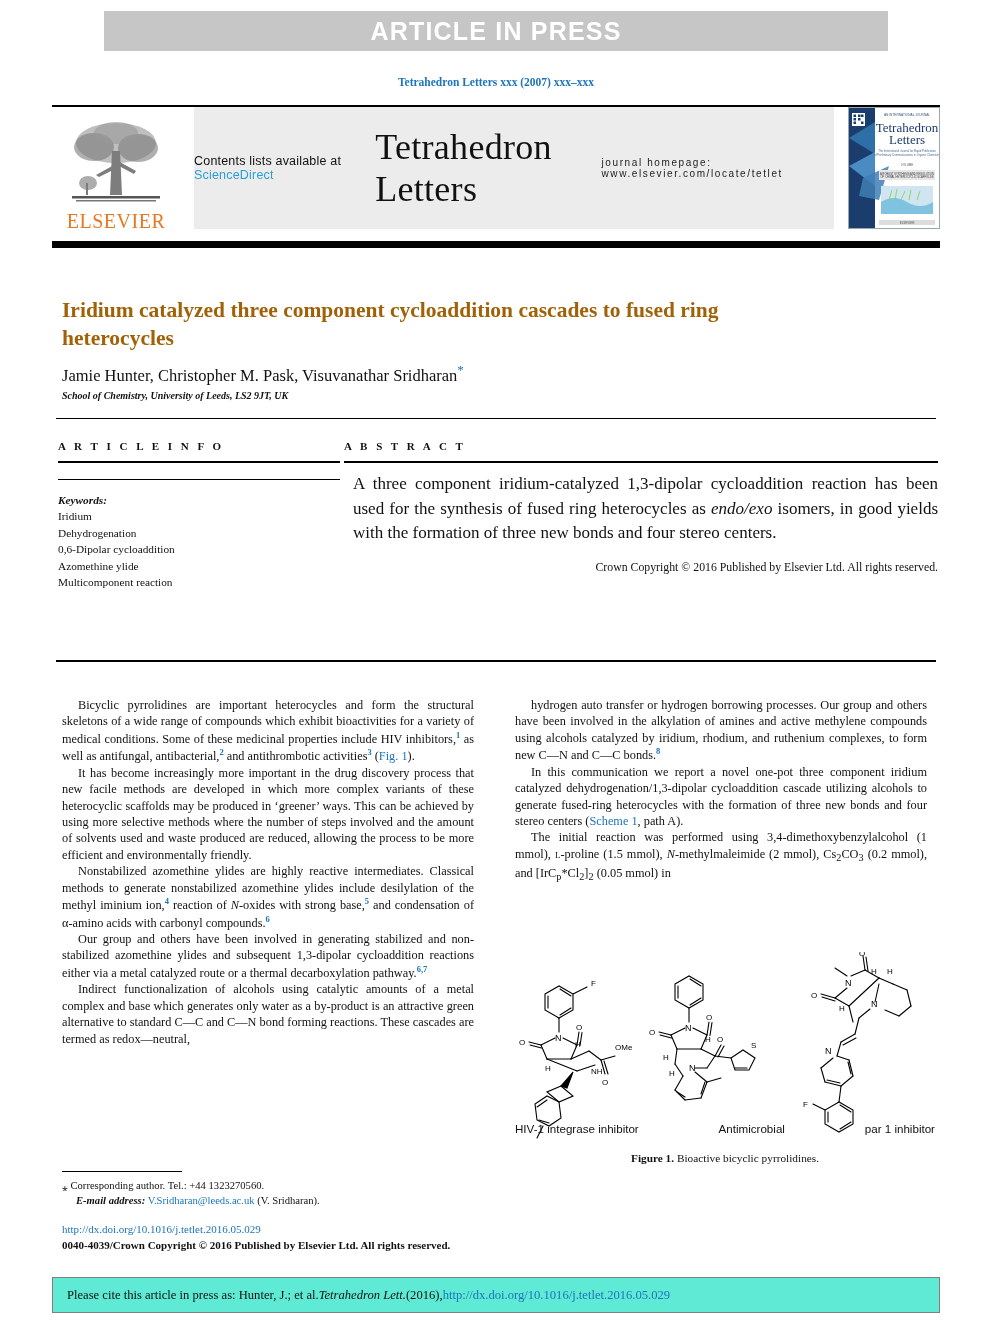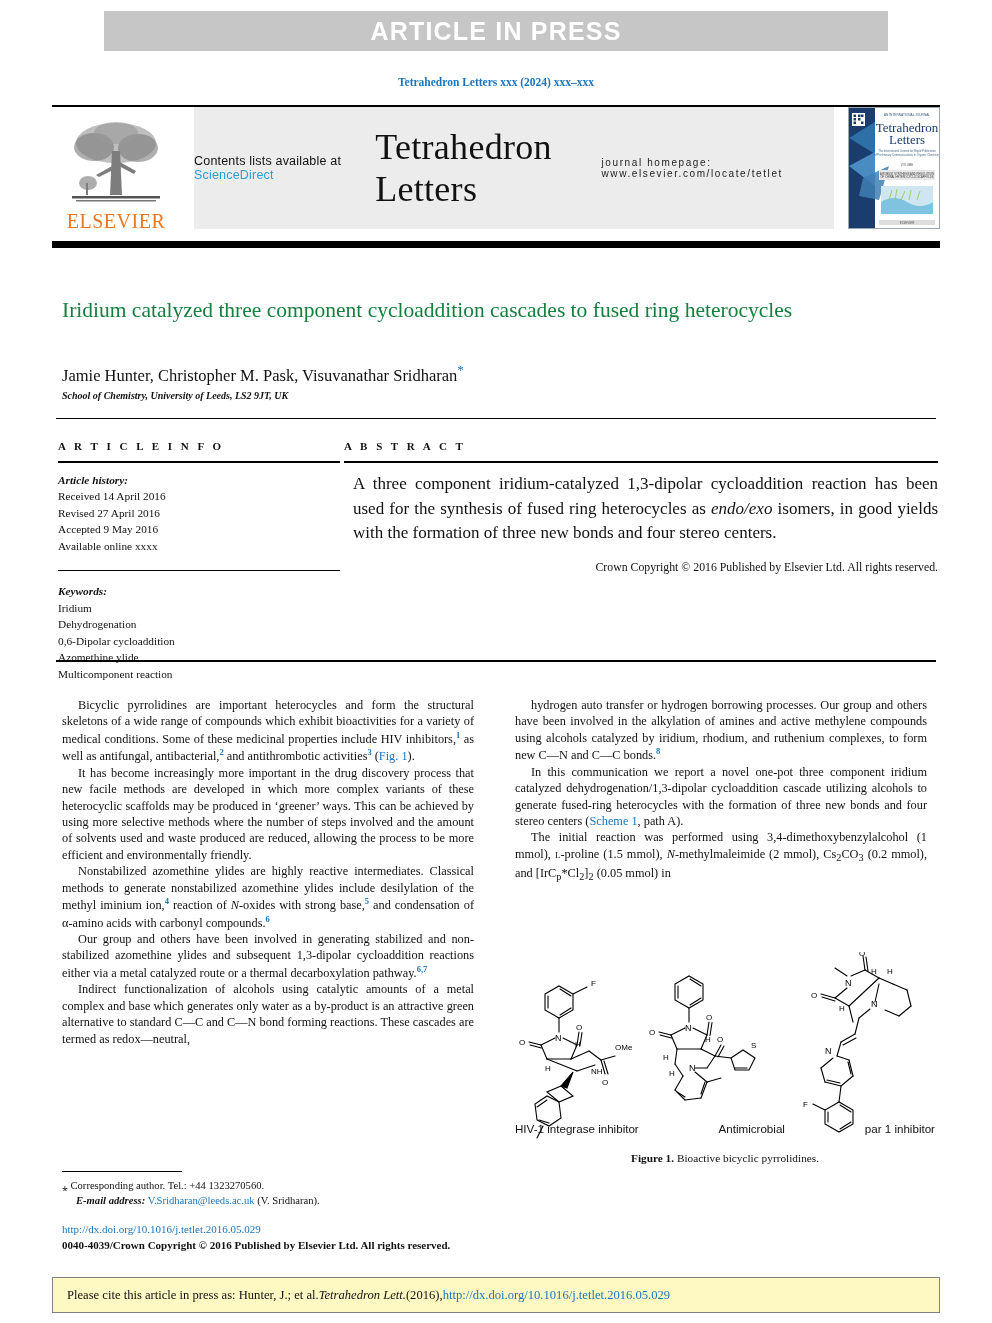--- a/index.html
+++ b/index.html
@@ -107,24 +107,24 @@
     position: absolute;
     left: 52px; top: 241px; width: 888px; height: 7px;
     background: #000;
   }
 
   
   .title {
     position: absolute;
     left: 62px; top: 283px; width: 740px;
     font-family: "Liberation Serif", serif;
-    font-weight: normal;
+    font-weight: bold;
     font-size: 21.5px;
     line-height: 1.29;
-    color: #15803d;
+    color: #a16207;
   }
   .authors {
     position: absolute;
     left: 62px; top: 362px; width: 800px;
     font-family: "Liberation Serif", serif;
     font-size: 16.5px;
     color: #111;
   }
   .authors .star { color: #1b75bb; font-size: 13px; vertical-align: super; }
   .affil {
@@ -250,39 +250,39 @@
     color: #111;
   }
   .doi-block a { color: #1b75bb; text-decoration: none; }
   .doi-block .cc { font-weight: bold; }
 
   
   .cite-bar {
     position: absolute;
     left: 52px; top: 1277px;
     width: 888px; height: 36px;
-    background: #fef9c3;
+    background: #5eead4;
     border: 1px solid #808080;
     display: flex; align-items: center;
     padding-left: 14px;
     font-family: "Liberation Serif", serif;
     font-size: 12.6px;
     color: #111;
   }
   .cite-bar em { font-style: italic; }
   .cite-bar a { color: #1b75bb; text-decoration: none; }
 </style>
 </head>
 <body>
 
 <div class="aip-bar">
   <span class="aip-text">ARTICLE  IN  PRESS</span>
 </div>
 
-<div class="journal-ref">Tetrahedron Letters xxx (2024) xxx–xxx</div>
+<div class="journal-ref">Tetrahedron Letters xxx (2007) xxx–xxx</div>
 
 <div class="masthead-rule"></div>
 <div class="masthead">
 
   <div class="els-logo">
     <svg class="els-tree" viewBox="0 0 100 92">
       <g fill="#6f6f6f">
         <ellipse cx="50" cy="26" rx="40" ry="20" fill="#8a8a8a" opacity="0.55"></ellipse>
         <ellipse cx="28" cy="30" rx="20" ry="14" fill="#7a7a7a" opacity="0.6"></ellipse>
         <ellipse cx="72" cy="31" rx="20" ry="14" fill="#7a7a7a" opacity="0.6"></ellipse>
@@ -352,27 +352,20 @@
 <h1 class="title">Iridium catalyzed three component cycloaddition cascades to fused ring heterocycles</h1>
 <div class="authors">
   <span>Jamie Hunter, Christopher M. Pask, Visuvanathar Sridharan</span><span class="star">*</span>
 </div>
 <div class="affil">School of Chemistry, University of Leeds, LS2 9JT, UK</div>
 <div class="title-rule"></div>
 
 <div class="col-info">
   <div class="sec-head">A R T I C L E   I N F O</div>
   <div class="hr-mid"></div>
-  <div class="info-body">
-    <div class="lead">Article history:</div>
-    <div>Received 14 April 2016</div>
-    <div>Revised 27 April 2016</div>
-    <div>Accepted 9 May 2016</div>
-    <div>Available online xxxx</div>
-  </div>
   <div class="hr-thin" style="margin-top:16px"></div>
   <div class="info-body kw-block" style="margin-top:12px">
     <div class="lead">Keywords:</div>
     <div>Iridium</div>
     <div>Dehydrogenation</div>
     <div>0,6-Dipolar cycloaddition</div>
     <div>Azomethine ylide</div>
     <div>Multicomponent reaction</div>
   </div>
 </div>

